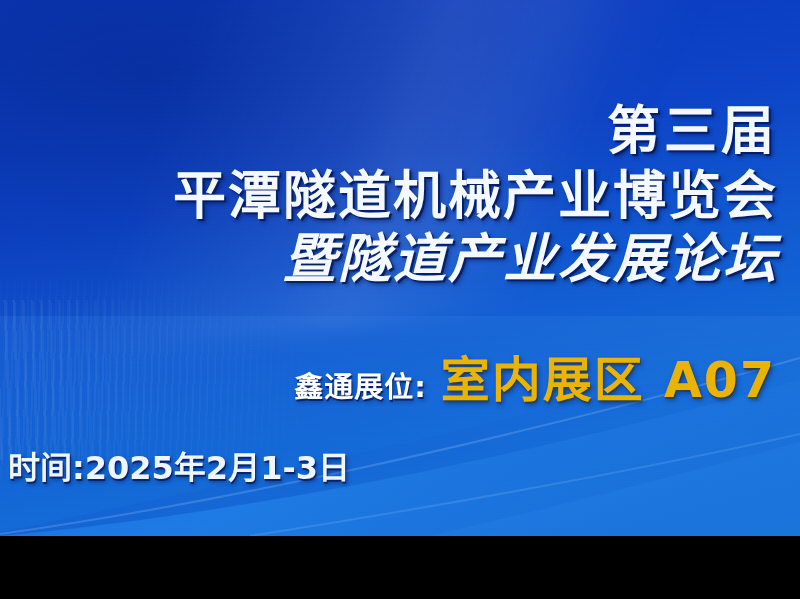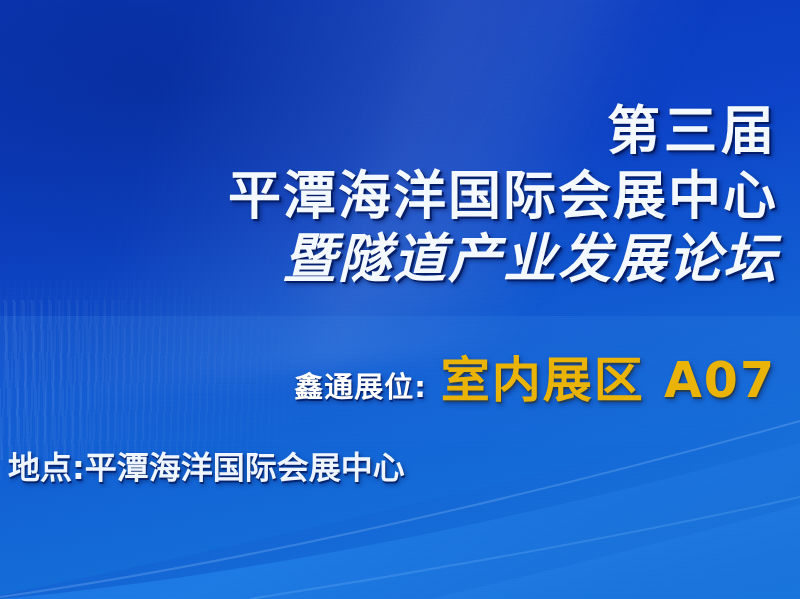--- a/index.html
+++ b/index.html
@@ -4,21 +4,21 @@
 <title>Exhibition Banner</title>
 <style>
   html, body {
     margin: 0;
     padding: 0;
     background: #000;
   }
   #banner {
     position: relative;
     width: 800px;
-    height: 599px;
+    height: 536px;
     overflow: hidden;
     font-family: "DejaVu Sans", "Liberation Sans", sans-serif;
     background: #0a3cc0;
     user-select: none;
   }
 
   
   .bg-base {
     position: absolute;
     inset: 0;
@@ -251,27 +251,27 @@
     <path d="M0,188 C200,160 470,104 800,12" fill="none" stroke="rgba(180,220,255,0.22)" stroke-width="2"></path>
     <path d="M250,190 C430,162 640,124 800,88" fill="none" stroke="rgba(160,210,255,0.18)" stroke-width="2"></path>
   </svg>
 
   <div class="bg-noise"></div>
 
   <div class="content">
 
     <div class="headline-block">
       <span class="headline l1">第三届</span>
-      <span class="headline l2">平潭海洋国际会展中心</span>
+      <span class="headline l2">平潭隧道机械产业博览会</span>
       <span class="headline l3">暨隧道产业发展论坛</span>
     </div>
 
     <div class="booth-row">
       <span class="booth-label">鑫通展位:</span>
       <span class="booth-value">室内展区 A07</span>
     </div>
 
     <div class="meta-row">
-      <span class="meta-item">地点:平潭海洋国际会展中心</span>
+      <span class="meta-item">时间:2025年2月1-3日</span>
     </div>
 
   </div>
 </div>
 
 </body></html>

